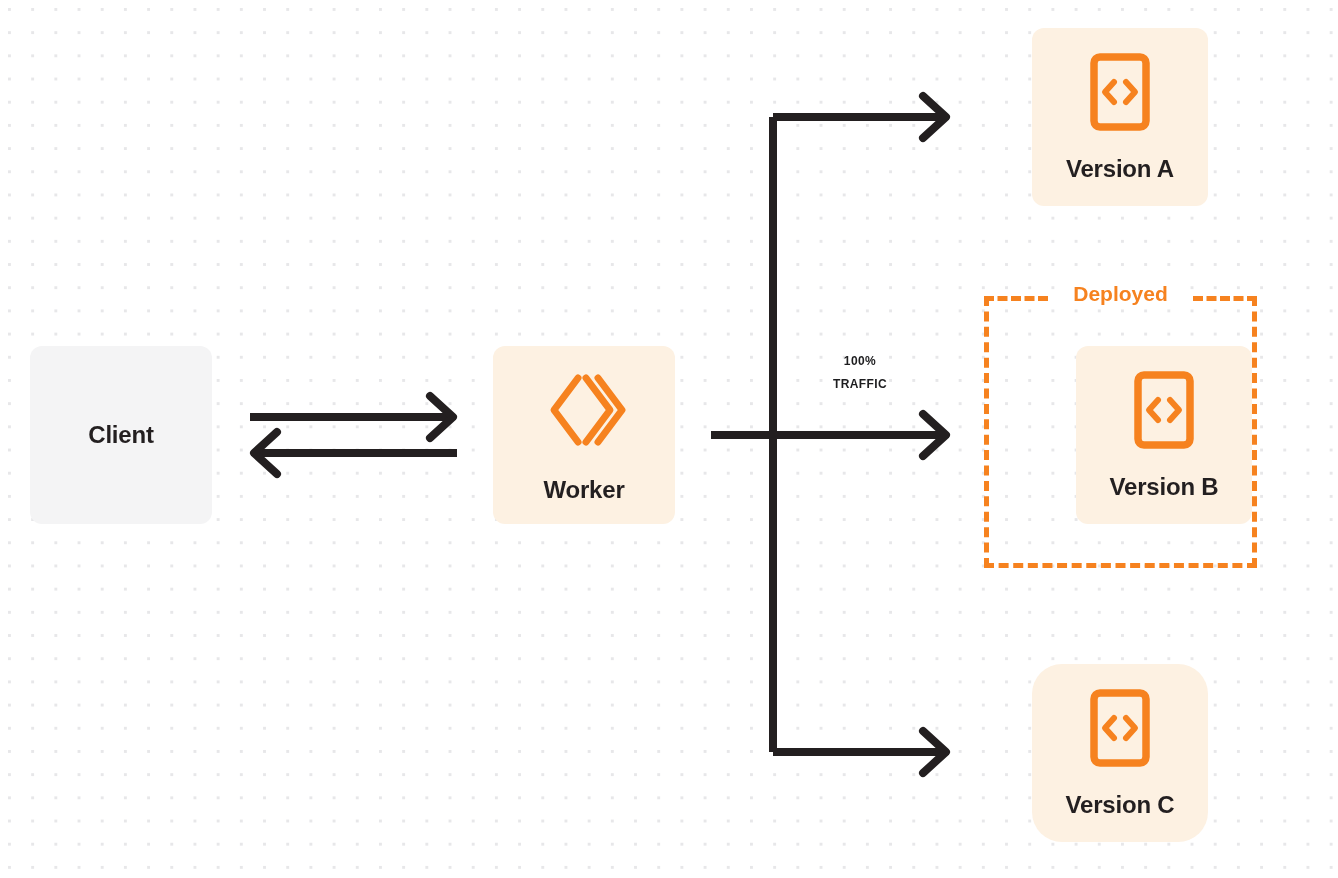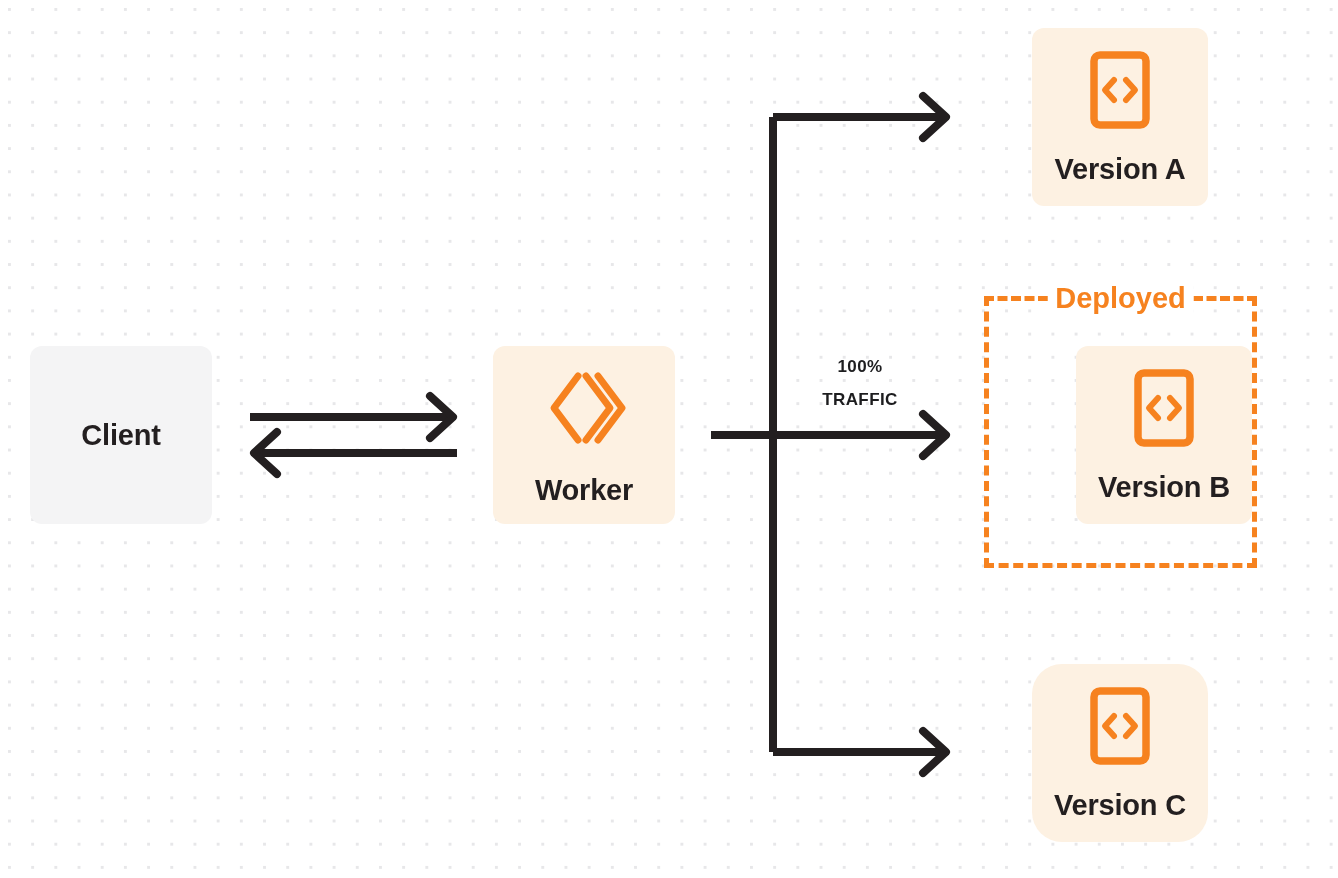--- a/index.html
+++ b/index.html
@@ -53,21 +53,21 @@
     left: 1032px;
     width: 176px;
     height: 178px;
     background: #fdf1e2;
   }
   .node-version-a { top: 28px; }
   .node-version-b { top: 346px; margin-left: 44px; }
   .node-version-c { top: 664px; border-radius: 30px; }
 
   .node-label {
-    font-size: 29px;
+    font-size: 24px;
     font-weight: bold;
     color: #231f20;
     letter-spacing: -0.2px;
     line-height: 1;
   }
   .node-client .node-label { margin: 16px; }
   .node-worker .node-label,
   .node-version .node-label { margin-top: 26px; }
 
   .node-icon {
@@ -113,35 +113,35 @@
   .deployed-frame .edge-top-right { right: 0; width: 64px; }
 
   .deployed-label {
     position: absolute;
     top: -16px;
     left: 50%;
     transform: translateX(-50%);
     padding: 0 8px;
     background: #ffffff;
     color: #f6821f;
-    font-size: 29px;
+    font-size: 21px;
     font-weight: bold;
     line-height: 1.3;
     white-space: nowrap;
   }
 
   
   .traffic-label {
     position: absolute;
     left: 790px;
     top: 350px;
     width: 140px;
     text-align: center;
     color: #1d1d1f;
-    font-size: 17px;
+    font-size: 12px;
     font-weight: bold;
     letter-spacing: 0.4px;
     line-height: 1.95;
   }
 
   
   .connectors {
     position: absolute;
     left: 0;
     top: 0;

